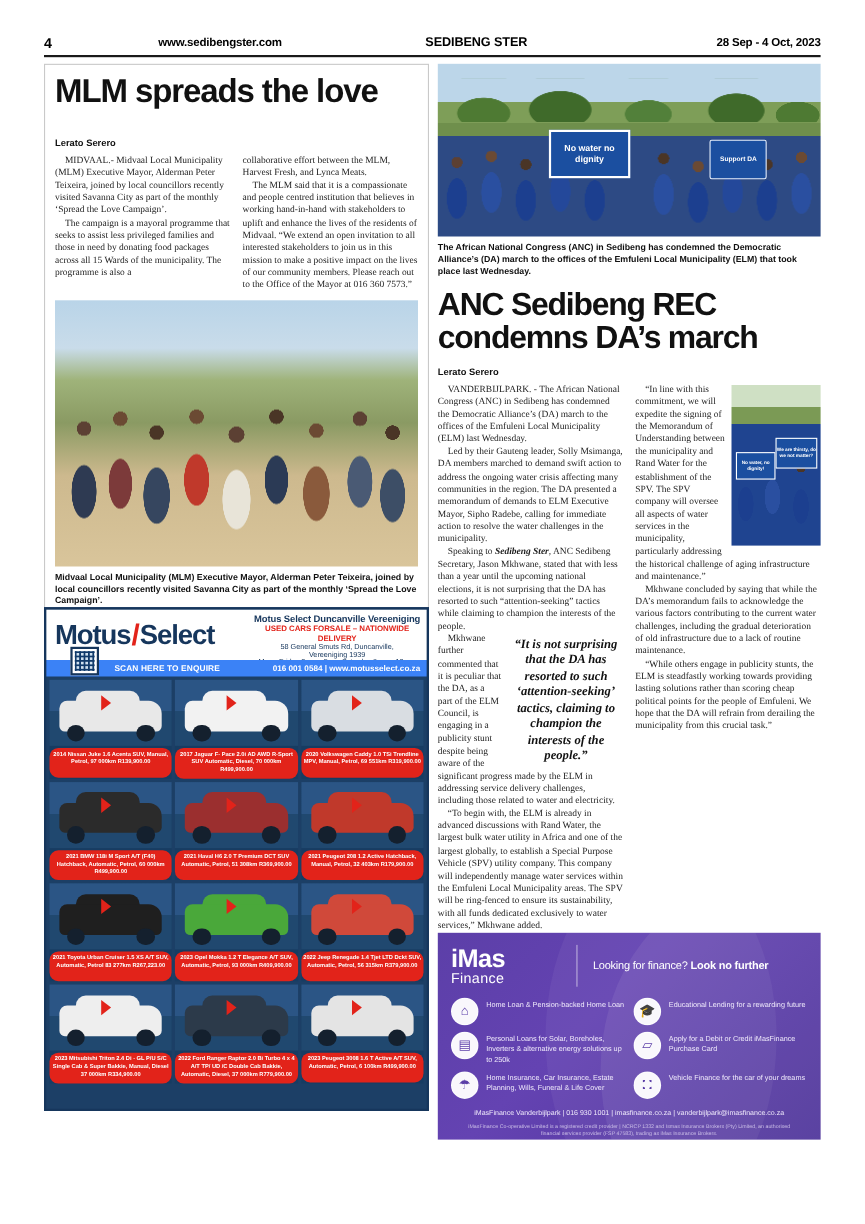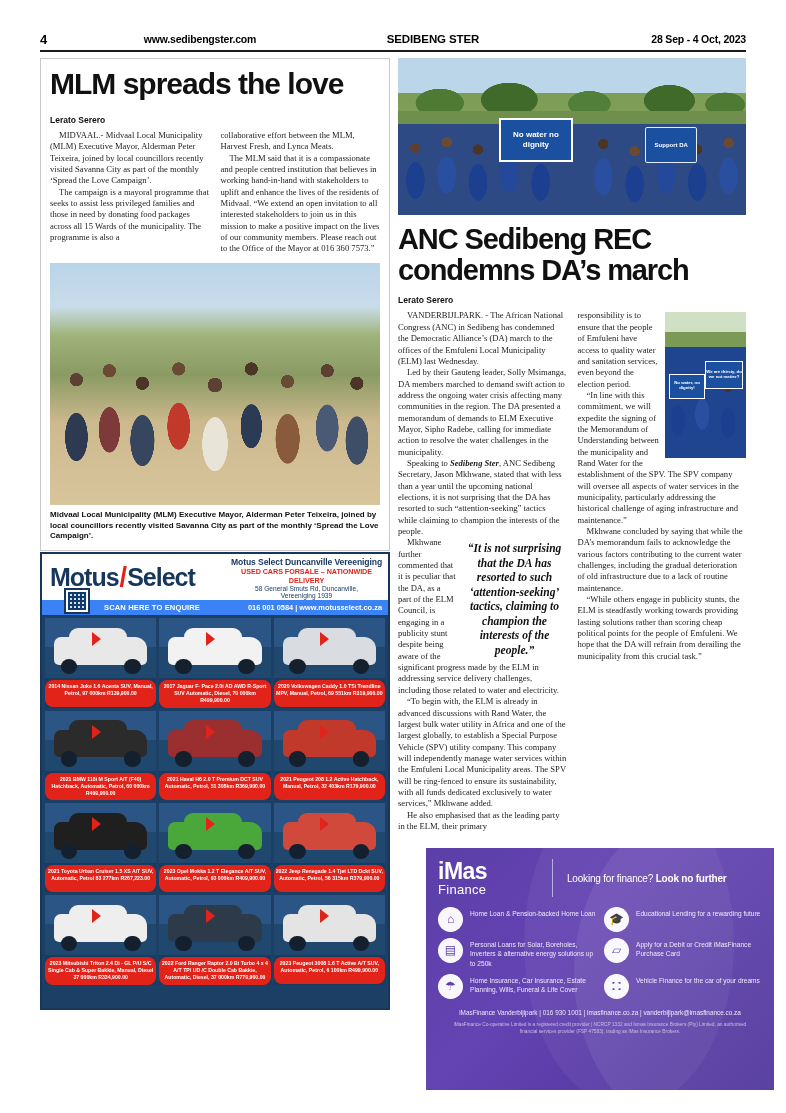--- a/index.html
+++ b/index.html
@@ -26,21 +26,21 @@
     position: absolute; left: 40px; top: 50px; width: 706px; height: 2px; background: #1a1a1a;
   }
 
   
   .left-col { position: absolute; left: 40px; top: 58px; width: 350px; }
 
   .article-box { border: 1px solid #c9c9c9; padding: 10px 9px 8px 9px; background:#fff; }
   .headline-mlm {
     font-family: "Liberation Sans", sans-serif;
     font-weight: bold; font-size: 30px; line-height: 1.0;
-    letter-spacing: -1px; color: #111; margin-bottom: 16px;
+    letter-spacing: -1px; color: #111; margin-bottom: 26px;
   }
   .byline {
     font-family: "Liberation Sans", sans-serif;
     font-weight: bold; font-size: 8.5px; color: #111; margin-bottom: 5px;
   }
   .two-cols { display: flex; gap: 11px; }
   .two-cols .col { flex: 1; }
   .bodytext { font-size: 8.6px; line-height: 1.32; color: #1c1c1c; text-align: left; }
   .bodytext p { text-indent: 9px; margin: 0; }
   .bodytext p.noind { text-indent: 0; }
@@ -247,23 +247,23 @@
   }
 
   .pullquote {
     float: right; width: 104px; margin: 4px 0 4px 7px;
     font-family: "Liberation Serif", serif; font-weight: bold; font-style: italic;
     font-size: 11.5px; line-height: 1.26; text-align: center; color: #111;
   }
 
   
   .imas-ad {
-    position: absolute; left: 398px; top: 848px; width: 348px; height: 242px;
+    position: absolute; left: 398px; top: 848px; width: 348px; height: 188px;
     background: linear-gradient(135deg, #5c3fa8 0%, #6443b2 40%, #4e349a 100%);
-    overflow: hidden; color: #fff; margin-left: 28px;
+    overflow: hidden; color: #fff;
   }
   .imas-ad .swoosh {
     position: absolute; right: -60px; top: -40px; width: 260px; height: 330px;
     border-radius: 50%; background: rgba(255,255,255,0.07);
   }
   .imas-ad .swoosh2 {
     position: absolute; right: 40px; top: -70px; width: 210px; height: 330px;
     border-radius: 50%; background: rgba(255,255,255,0.05);
   }
   .imas-head { position: relative; display: flex; align-items: center; padding: 11px 12px 8px 12px; }
@@ -490,41 +490,41 @@
   </div>
 
   <div class="right-col">
 
     <div class="anc-photo">
       <div class="trees"></div>
       <div class="crowdb"></div>
       <div class="placard">No water no dignity</div>
       <div class="flagblue">Support DA</div>
     </div>
+    <div class="anc-caption">The African National Congress (ANC) in Sedibeng has condemned the Democratic Alliance’s (DA) march to the offices of the Emfuleni Local Municipality (ELM) that took place last Wednesday.</div>
 
     <div class="headline-anc">ANC Sedibeng REC condemns DA’s march</div>
     <div class="byline">Lerato Serero</div>
 
     <div class="anc-body-wrap">
       <div class="col bodytext">
         <p>VANDERBIJLPARK. - The African National Congress (ANC) in Sedibeng has condemned the Democratic Alliance’s (DA) march to the offices of the Emfuleni Local Municipality (ELM) last Wednesday.</p>
         <p>Led by their Gauteng leader, Solly Msimanga, DA members marched to demand swift action to address the ongoing water crisis affecting many communities in the region. The DA presented a memorandum of demands to ELM Executive Mayor, Sipho Radebe, calling for immediate action to resolve the water challenges in the municipality.</p>
         <p><span>Speaking to </span><b><i>Sedibeng Ster</i></b><span>, ANC Sedibeng Secretary, Jason Mkhwane, stated that with less than a year until the upcoming national elections, it is not surprising that the DA has resorted to such “attention-seeking” tactics while claiming to champion the interests of the people.</span></p>
         <div class="pullquote">“It is not surprising that the DA has resorted to such ‘attention-seeking’ tactics, claiming to champion the interests of the people.”</div>
         <p>Mkhwane further commented that it is peculiar that the DA, as a part of the ELM Council, is engaging in a publicity stunt despite being aware of the significant progress made by the ELM in addressing service delivery challenges, including those related to water and electricity.</p>
         <p>“To begin with, the ELM is already in advanced discussions with Rand Water, the largest bulk water utility in Africa and one of the largest globally, to establish a Special Purpose Vehicle (SPV) utility company. This company will independently manage water services within the Emfuleni Local Municipality areas. The SPV will be ring-fenced to ensure its sustainability, with all funds dedicated exclusively to water services,” Mkhwane added.</p>
         <p>He also emphasised that as the leading party in the ELM, their primary</p>
       </div>
       <div class="col bodytext">
         <div class="march-photo">
           <div class="ph"></div>
           <div class="sign1">No water, no dignity!</div>
           <div class="sign2">We are thirsty, do we not matter?</div>
         </div>
-        <p class="noind">responsibility is to ensure that the people of Emfuleni have access to quality water and sanitation services, even beyond the election period.</p>
         <p>“In line with this commitment, we will expedite the signing of the Memorandum of Understanding between the municipality and Rand Water for the establishment of the SPV. The SPV company will oversee all aspects of water services in the municipality, particularly addressing the historical challenge of aging infrastructure and maintenance.”</p>
         <p>Mkhwane concluded by saying that while the DA’s memorandum fails to acknowledge the various factors contributing to the current water challenges, including the gradual deterioration of old infrastructure due to a lack of routine maintenance.</p>
         <p>“While others engage in publicity stunts, the ELM is steadfastly working towards providing lasting solutions rather than scoring cheap political points for the people of Emfuleni. We hope that the DA will refrain from derailing the municipality from this crucial task.”</p>
       </div>
     </div>
   </div>
 
   <div class="imas-ad">
     <div class="swoosh"></div>
     <div class="swoosh2"></div>

